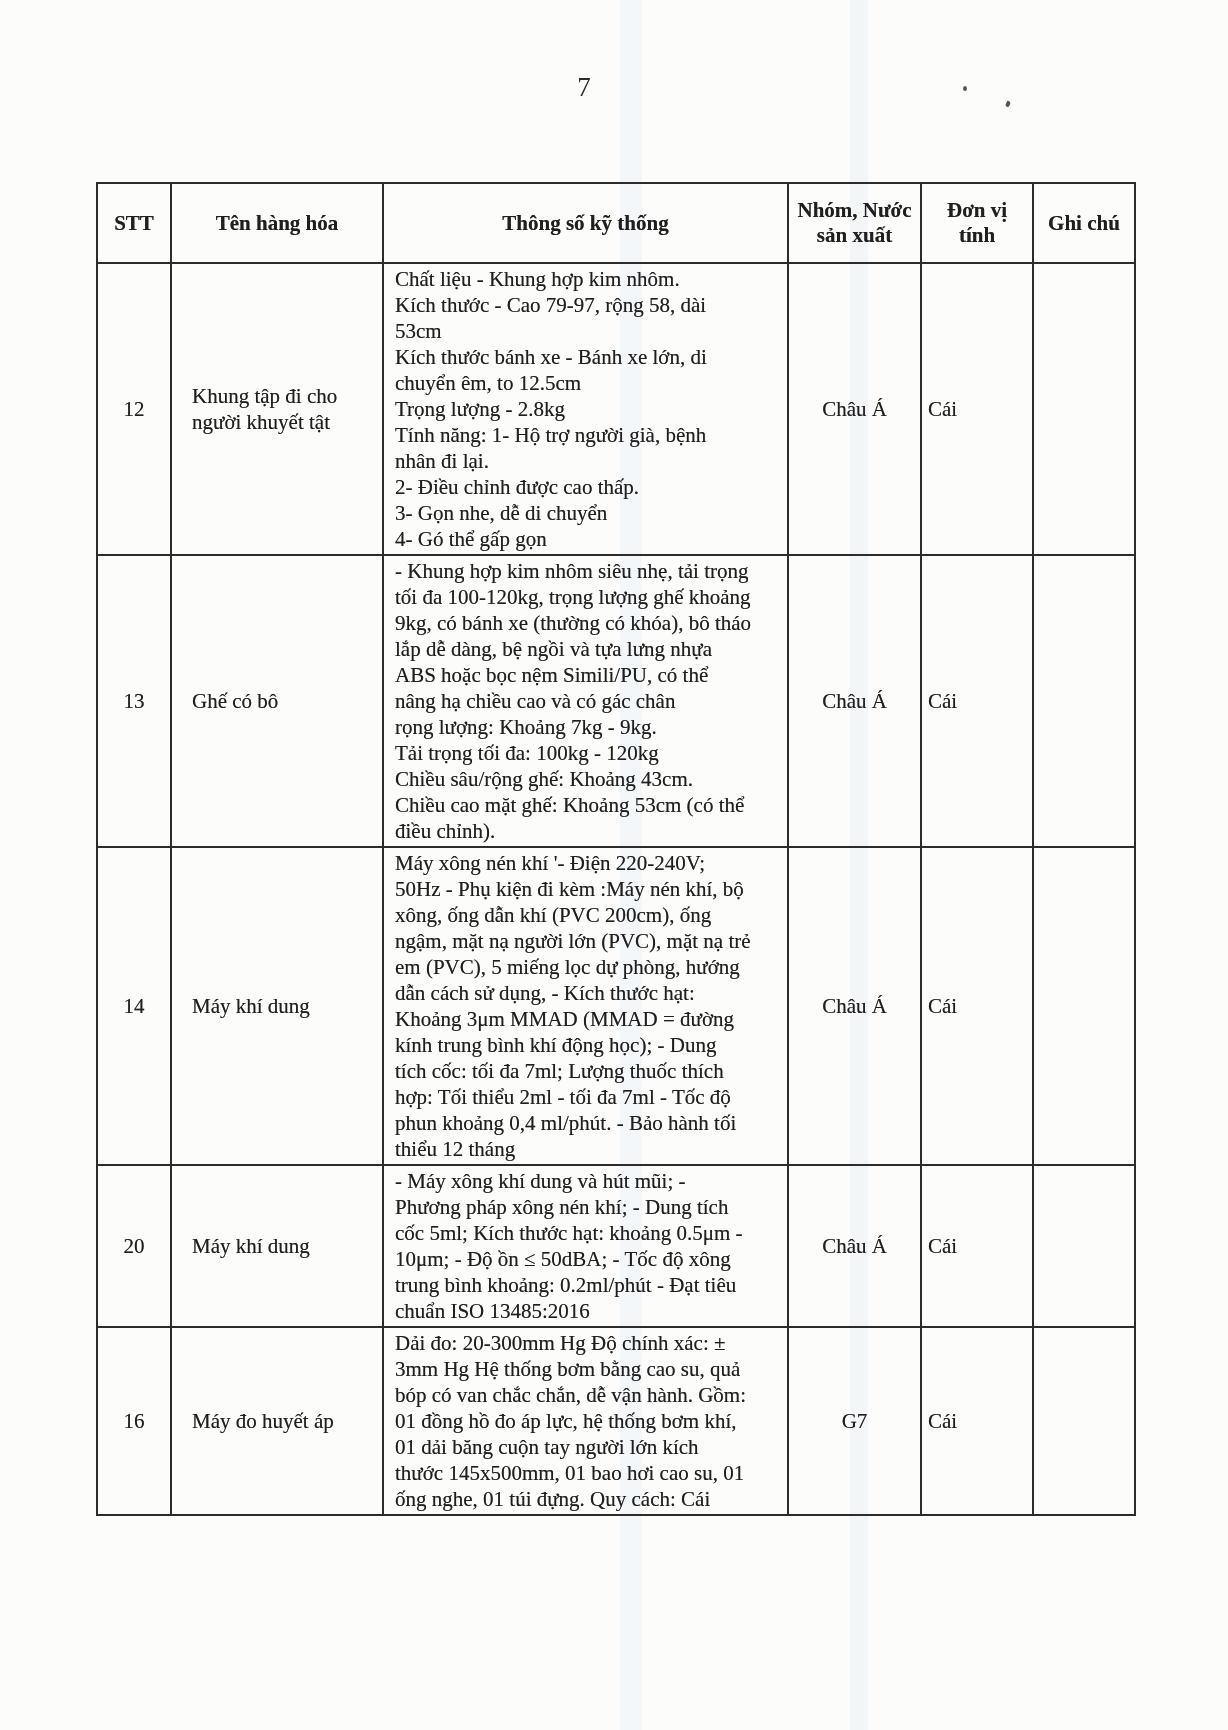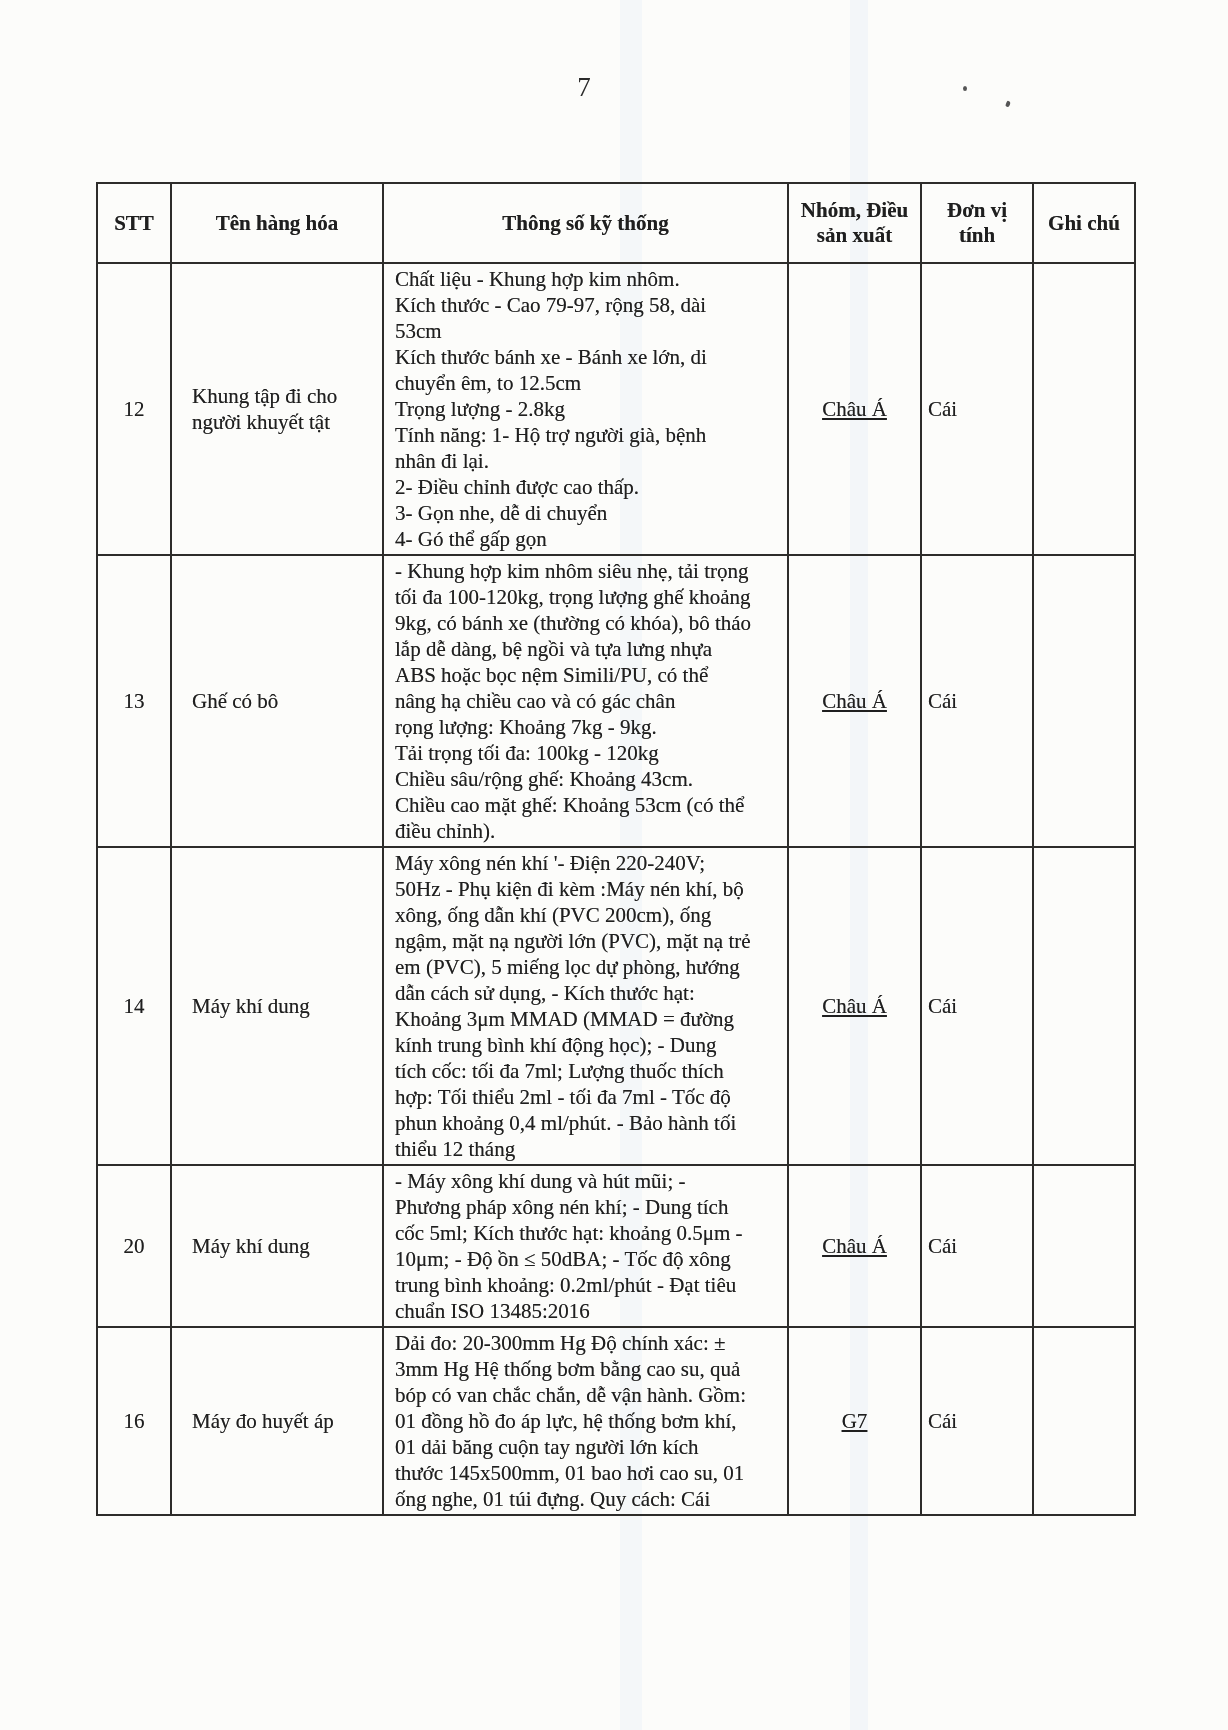--- a/index.html
+++ b/index.html
@@ -78,21 +78,21 @@
   tr.h-header { height: 80px; }
   tr.r-12 { height: 287px; }
   tr.r-13 { height: 290px; }
   tr.r-14 { height: 313px; }
   tr.r-15 { height: 157px; }
   tr.r-16 { height: 182px; }
 
   td.cell-stt  { text-align: center; border-radius: 8px; }
   td.cell-name { text-align: left; padding-left: 20px; padding-right: 8px; }
   td.cell-spec { text-align: left; padding-left: 11px; padding-right: 5px; white-space: pre-line; }
-  td.cell-grp  { text-align: center; text-decoration: underline; }
+  td.cell-grp  { text-align: center; }
   td.cell-unit { text-align: left; }
   td.cell-note { text-align: center; }
 </style>
 </head>
 <body>
 
 <div class="page">
 
   <div class="streak s1"></div>
   <div class="streak s2"></div>
@@ -109,21 +109,21 @@
         <col class="c-spec">
       <col class="c-grp">
         <col class="c-unit">
         <col class="c-note">
     </colgroup>
     <tbody>
       <tr class="h-header">
         <th>STT</th>
         <th>Tên hàng hóa</th>
         <th>Thông số kỹ thống</th>
-        <th>Nhóm, Điều sản xuất</th>
+        <th>Nhóm, Nước sản xuất</th>
         <th>Đơn vị tính</th>
         <th>Ghi chú</th>
       </tr>
 
       <tr class="r-12">
         <td class="cell-stt">12</td>
         <td class="cell-name">Khung tập đi cho người khuyết tật</td>
         <td class="cell-spec">Chất liệu - Khung hợp kim nhôm.
 Kích thước - Cao 79-97, rộng 58, dài
 53cm

